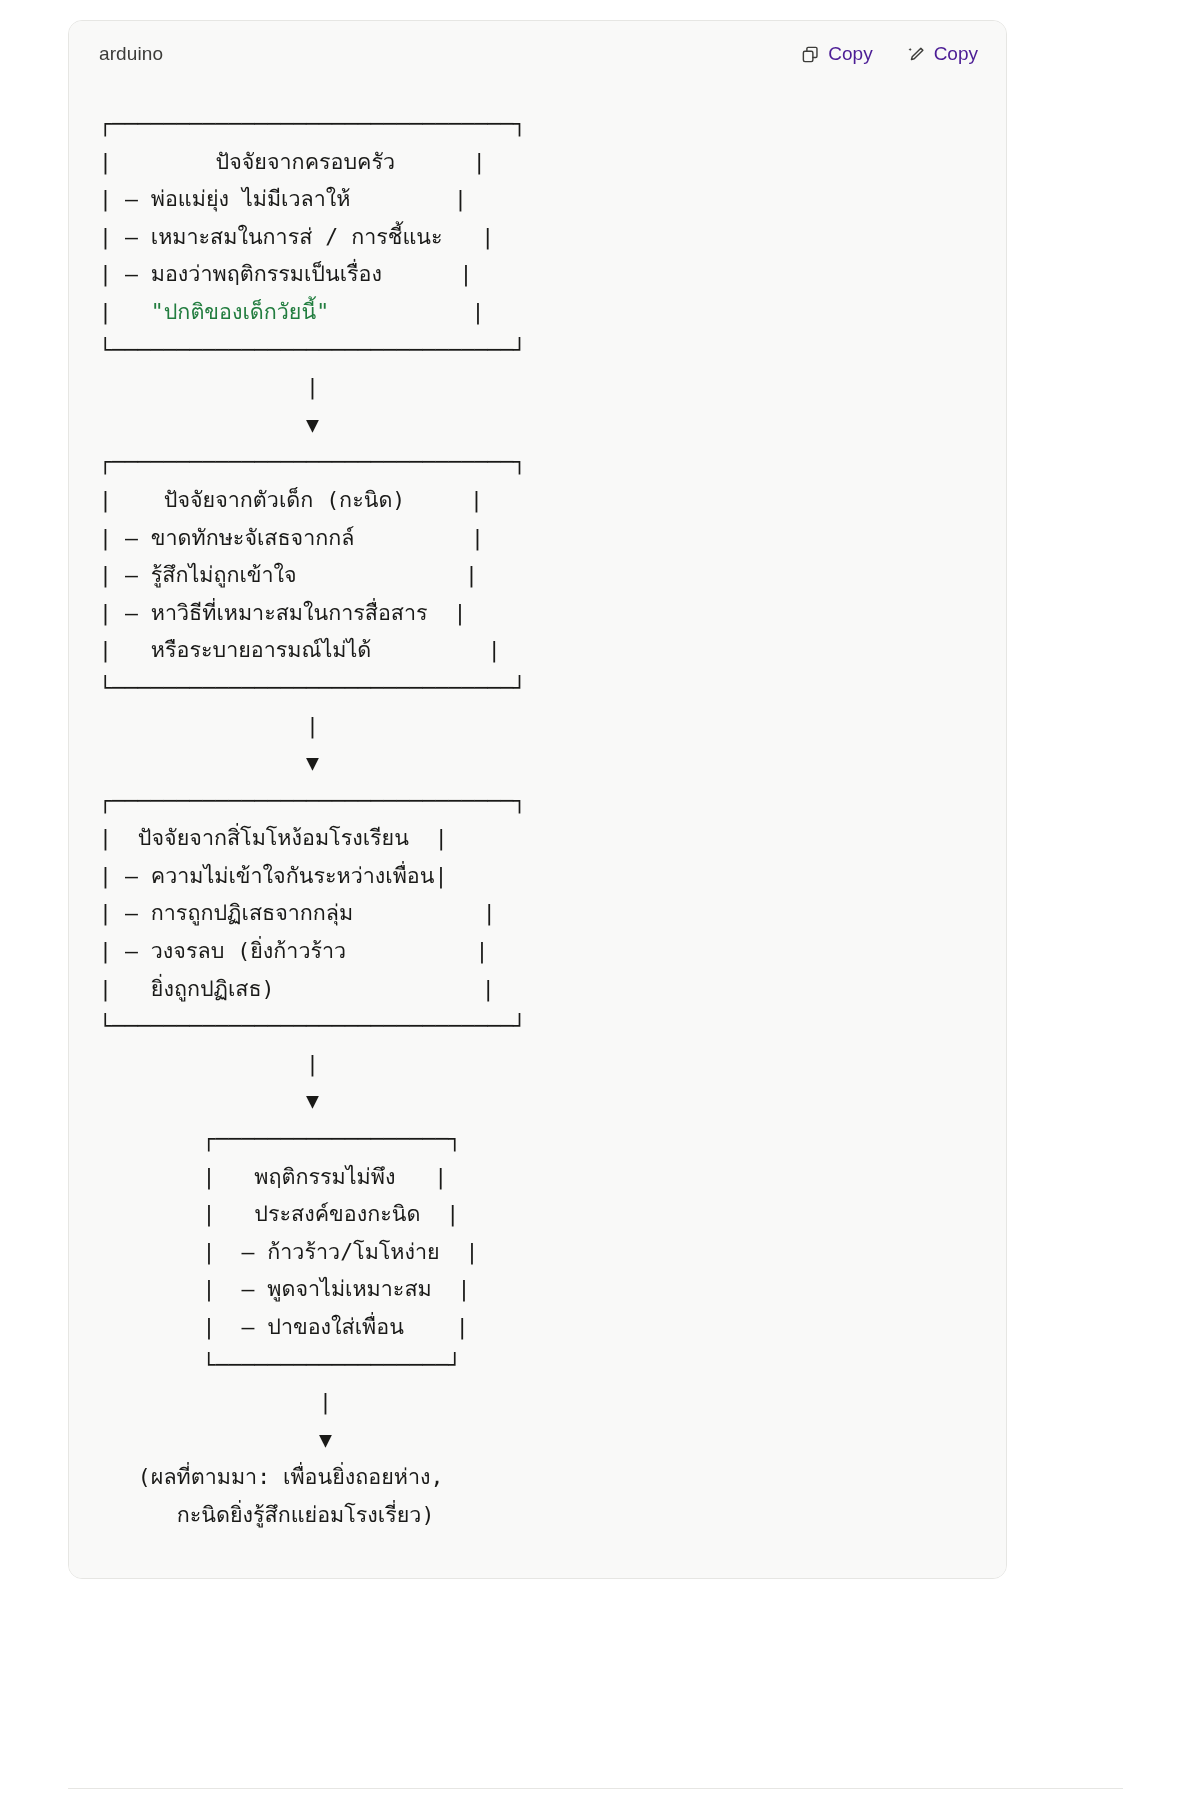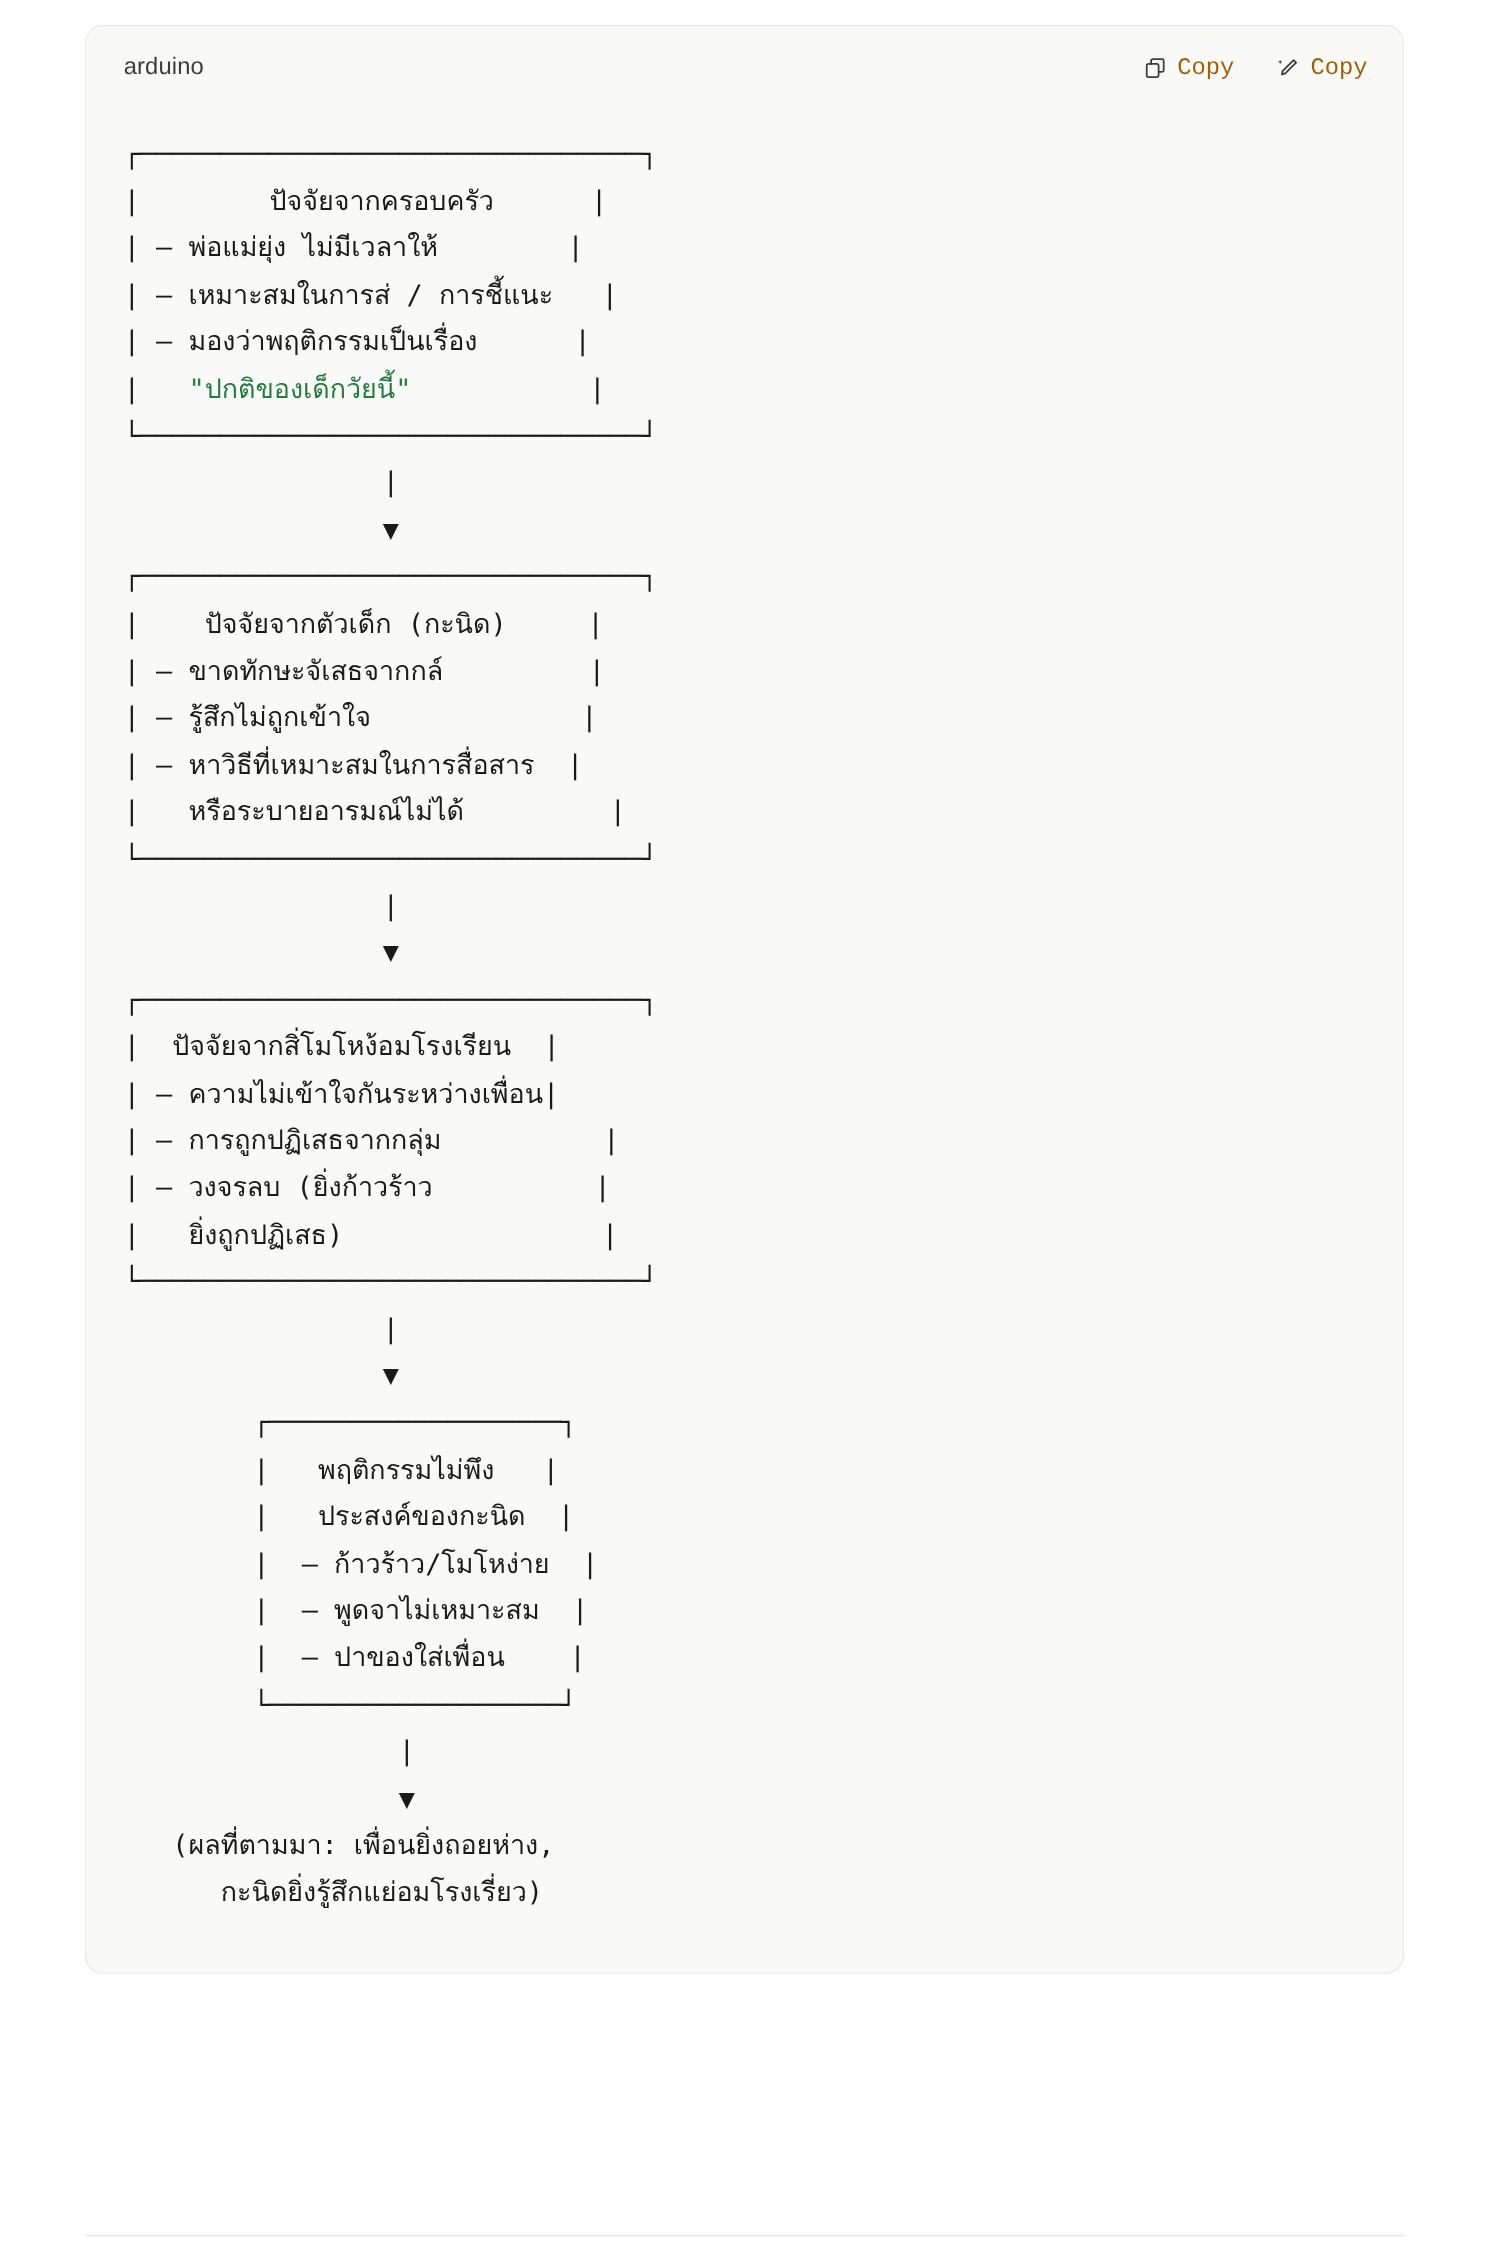--- a/index.html
+++ b/index.html
@@ -12,21 +12,21 @@
   body {
     width: 1190px;
     min-height: 1812px;
     position: relative;
   }
 
   .code-card {
     position: absolute;
     left: 68px;
     top: 20px;
-    width: 1055px;
+    width: 939px;
     background: #f9f9f8;
     border: 1px solid #e6e6e3;
     border-radius: 14px;
     overflow: hidden;
   }
 
   .code-header {
     height: 66px;
     display: flex;
     align-items: center;
@@ -46,26 +46,26 @@
     display: flex;
     align-items: center;
     gap: 30px;
   }
 
   .action-btn {
     display: flex;
     align-items: center;
     gap: 8px;
     font-size: 19px;
-    color: #a16207;
+    color: #4c1d95;
     background: transparent;
     border: none;
     cursor: pointer;
     padding: 4px 2px;
-    font-family: Liberation Mono, monospace;
+    font-family: Liberation Sans, sans-serif;
   }
 
   .action-btn svg { display: block; }
 
   .code-body {
     padding: 18px 30px 44px 30px;
     background: #f9f9f8;
   }
 
   pre.code {

